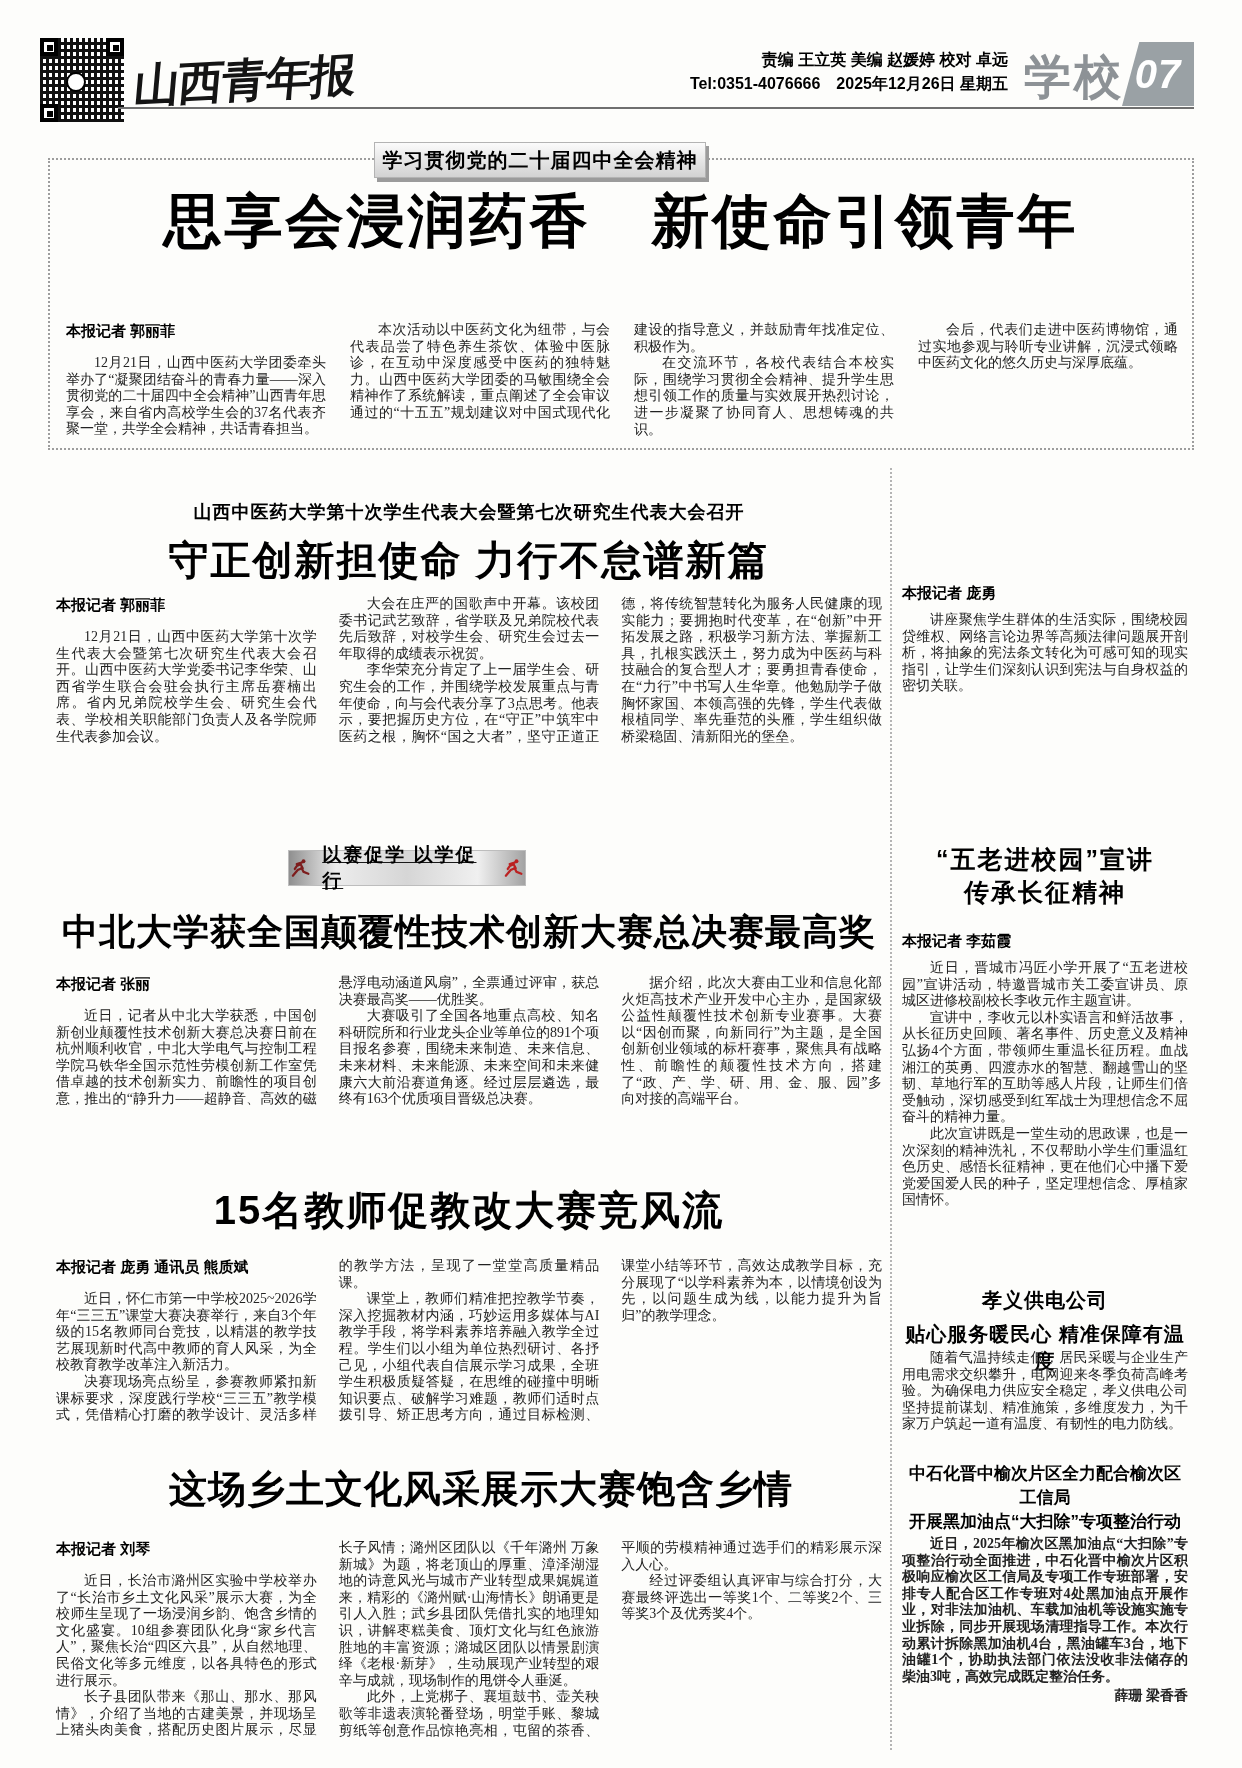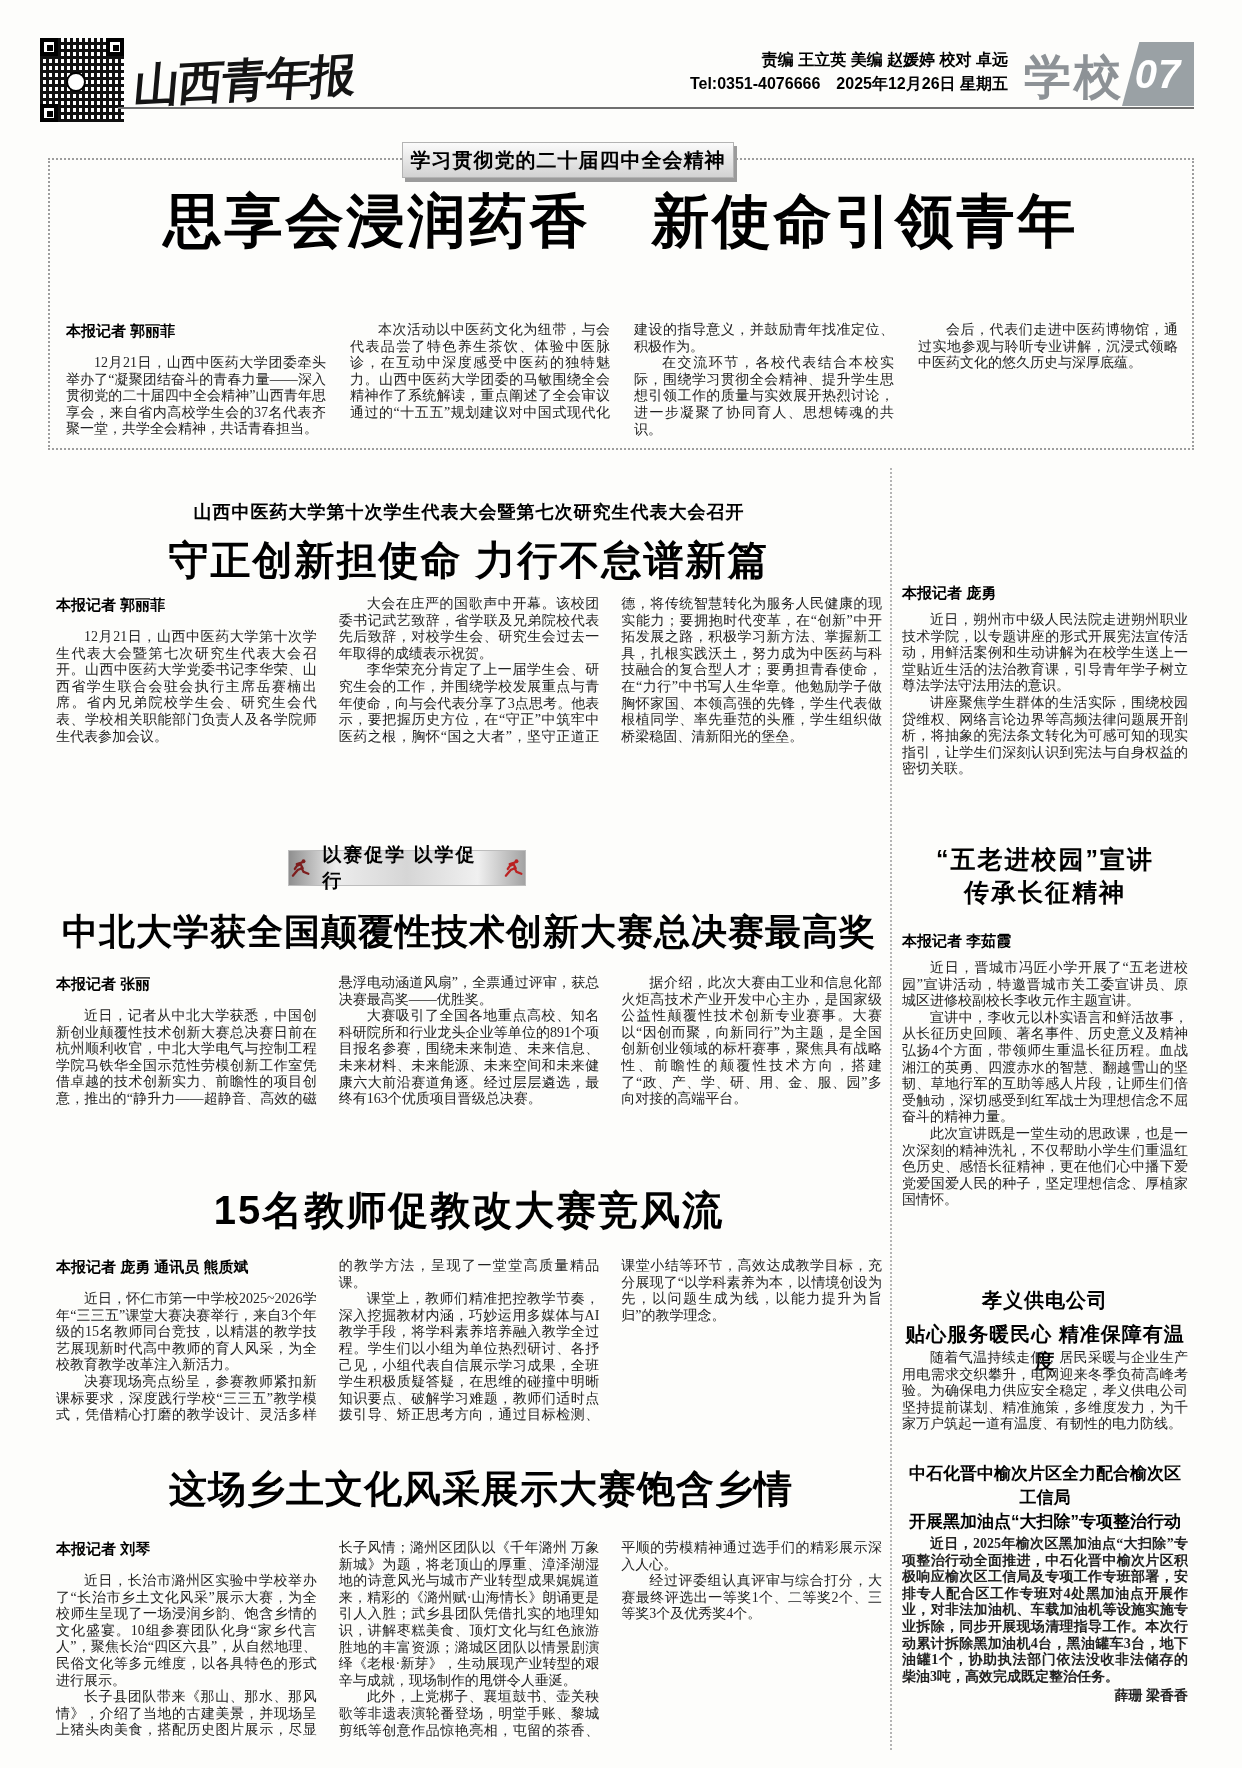--- a/index.html
+++ b/index.html
@@ -20,21 +20,21 @@
             letter-spacing:-2px;transform:rotate(-3deg) skewX(-8deg);font-family:"Liberation Serif","DejaVu Serif",serif;}
   .hdr-info{position:absolute;right:234px;top:48px;text-align:right;font-size:16px;line-height:24px;}
   .sect{position:absolute;left:1024px;top:46px;font-size:47px;letter-spacing:3px;color:#8d9296;}
   .pagebox{position:absolute;left:1122px;top:42px;width:72px;height:64px;background:#9aa1a5;
            clip-path:polygon(24% 0,100% 0,100% 100%,0 100%);display:flex;align-items:center;justify-content:center;}
   .pagebox span{color:#fff;font-size:40px;font-style:italic;letter-spacing:1px;}
   .hdr-rule{position:absolute;left:118px;top:107px;width:1076px;height:0;border-top:2px solid #6f6f6f;}
 
   
   .lead-box{position:absolute;left:48px;top:158px;width:1146px;height:292px;border:2px dotted #9d9d9d;box-sizing:border-box;}
-  .top-banner{position:absolute;left:402px;top:142px;width:330px;height:34px;
+  .top-banner{position:absolute;left:374px;top:142px;width:330px;height:34px;
               background:linear-gradient(180deg,#fbfbfb,#d2d2d2);border:1px solid #b3b3b3;
               box-shadow:3px 4px 0 #9b9b9b;display:flex;align-items:center;justify-content:center;
               font-size:20px;letter-spacing:1px;}
   .lead-headline{position:absolute;left:48px;top:183px;width:1146px;text-align:center;
                  font-size:58px;letter-spacing:3px;white-space:nowrap;}
   .lead-body{position:absolute;left:66px;top:322px;width:1112px;height:122px;
              column-count:4;column-gap:24px;column-fill:auto;overflow:hidden;}
 
   
   p.bodyp{margin:0;text-indent:2em;text-align:justify;font-size:14px;line-height:16.6px;color:#222;}
@@ -44,21 +44,21 @@
   .leftcol{position:absolute;left:56px;width:826px;}
 
   .kicker{position:absolute;left:56px;top:500px;width:826px;text-align:center;font-size:18px;letter-spacing:1px;}
   .h2{position:absolute;left:56px;top:533px;width:826px;text-align:center;font-size:40px;letter-spacing:2px;white-space:nowrap;}
   .h3{position:absolute;left:56px;top:908px;width:826px;text-align:center;font-size:36px;letter-spacing:1px;white-space:nowrap;}
   .h4{position:absolute;left:56px;top:1183px;width:826px;text-align:center;font-size:40px;letter-spacing:2px;white-space:nowrap;}
   .h5{position:absolute;left:68px;top:1464px;width:826px;text-align:center;font-size:38px;letter-spacing:1px;white-space:nowrap;}
 
   .mid-banner{position:absolute;left:288px;top:850px;width:236px;height:34px;
               background:linear-gradient(90deg,#8f8f8f,#ececec 20%,#d6d6d6 50%,#f0f0f0 80%,#a3a3a3);
-              border:1px solid #bdbdbd;display:flex;align-items:center;justify-content:flex-start;gap:10px;}
+              border:1px solid #bdbdbd;display:flex;align-items:center;justify-content:flex-start;gap:10px;text-decoration:underline;}
   .mid-banner .txt{font-size:19px;letter-spacing:2px;}
 
   
   .vdiv{position:absolute;left:890px;top:468px;height:1282px;border-left:2px dotted #b4b4b4;}
   .side{position:absolute;left:902px;width:286px;}
   .sh1{text-align:center;font-size:25px;line-height:33px;letter-spacing:2px;}
   .sh2{text-align:center;font-size:20px;line-height:27px;letter-spacing:1px;margin-top:7px;}
   .sh3{text-align:center;font-size:17px;line-height:24px;letter-spacing:0;}
   .credit{margin-top:2px;text-align:right;font-size:14px;line-height:17px;color:#222;}
 </style>
@@ -153,21 +153,20 @@
     <p class="bodyp">近日，长治市潞州区实验中学校举办了“长治市乡土文化风采”展示大赛，为全校师生呈现了一场浸润乡韵、饱含乡情的文化盛宴。10组参赛团队化身“家乡代言人”，聚焦长治“四区六县”，从自然地理、民俗文化等多元维度，以各具特色的形式进行展示。</p>
     <p class="bodyp">长子县团队带来《那山、那水、那风情》，介绍了当地的古建美景，并现场呈上猪头肉美食，搭配历史图片展示，尽显长子风情；潞州区团队以《千年潞州 万象新城》为题，将老顶山的厚重、漳泽湖湿地的诗意风光与城市产业转型成果娓娓道来，精彩的《潞州赋·山海情长》朗诵更是引人入胜；武乡县团队凭借扎实的地理知识，讲解枣糕美食、顶灯文化与红色旅游胜地的丰富资源；潞城区团队以情景剧演绎《老根·新芽》，生动展现产业转型的艰辛与成就，现场制作的甩饼令人垂涎。</p>
     <p class="bodyp">此外，上党梆子、襄垣鼓书、壶关秧歌等非遗表演轮番登场，明堂手账、黎城剪纸等创意作品惊艳亮相，屯留的茶香、平顺的劳模精神通过选手们的精彩展示深入人心。</p>
     <p class="bodyp">经过评委组认真评审与综合打分，大赛最终评选出一等奖1个、二等奖2个、三等奖3个及优秀奖4个。</p>
   </div>
 
   <div class="vdiv"></div>
 
   <div class="side byline" style="top:584px;">本报记者 庞勇</div>
   <div class="side" style="top:612px;height:192px;overflow:hidden;">
-    <p class="bodyp">近日，朔州市中级人民法院走进朔州职业技术学院，以专题讲座的形式开展宪法宣传活动，用鲜活案例和生动讲解为在校学生送上一堂贴近生活的法治教育课，引导青年学子树立尊法学法守法用法的意识。</p>
     <p class="bodyp">讲座聚焦学生群体的生活实际，围绕校园贷维权、网络言论边界等高频法律问题展开剖析，将抽象的宪法条文转化为可感可知的现实指引，让学生们深刻认识到宪法与自身权益的密切关联。</p>
   </div>
 
   <div class="side" style="top:843px;">
     <div class="sh1 hed">“五老进校园”宣讲</div>
     <div class="sh1 hed">传承长征精神</div>
   </div>
   <div class="side byline" style="top:932px;">本报记者 李茹霞</div>
   <div class="side" style="top:960px;height:308px;overflow:hidden;">
     <p class="bodyp">近日，晋城市冯匠小学开展了“五老进校园”宣讲活动，特邀晋城市关工委宣讲员、原城区进修校副校长李收元作主题宣讲。</p>

